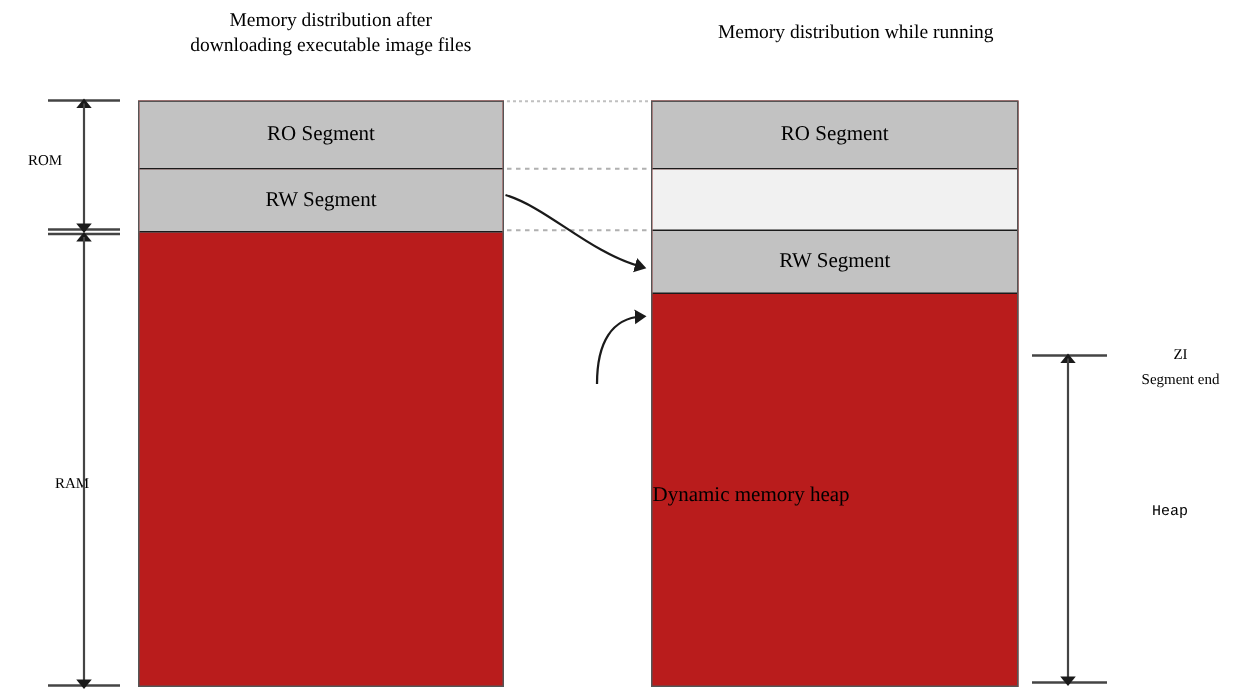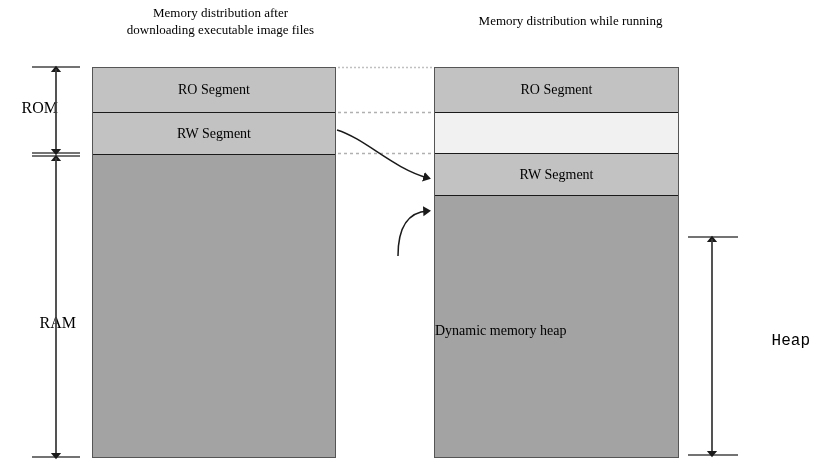--- a/index.html
+++ b/index.html
@@ -24,21 +24,21 @@
     color: #000;
     white-space: pre-line;
   }
   #title-left  { left: 118px; top: 4px;  width: 205px; }
   #title-right { left: 458px; top: 12px; width: 225px; }
 
   .col {
     position: absolute;
     box-sizing: border-box;
     border: 1.5px solid #555555;
-    background: #a3a3a3;
+    background: #b91c1c;
   }
   #col-left  { left: 92px;  top: 67px; width: 244px; height: 391px; }
   #col-right { left: 434px; top: 67px; width: 245px; height: 391px; }
 
   .seg {
     position: absolute;
     box-sizing: border-box;
     left: 0;
     right: 0;
     background: #c2c2c2;
@@ -64,22 +64,22 @@
   #r-heap-label {
     position: absolute;
     left: 0; right: 0;
     top: 255px;
     text-align: left;
     font-size: 14px;
   }
 
   .vec-label {
     position: absolute;
-    font-size: 16px;
-    text-align: right;
+    font-size: 10px;
+    text-align: center;
     white-space: pre-line;
     line-height: 17px;
   }
   #rom-label  { left: 2px; top: 99px;  width: 56px; }
   #ram-label  { left: 20px; top: 314px; width: 56px; }
   #zi-end-label { left: 745px; top: 228px; width: 84px; }
   #heap-label { left: 750px; top: 333px; width: 60px; font-family: Liberation Mono, monospace; }
 
   svg.overlay {
     position: absolute;
@@ -104,20 +104,22 @@
 
   <div class="col" id="col-right">
     <div class="seg" id="r-ro">RO Segment</div>
     <div class="seg plain" id="r-gap"></div>
     <div class="seg" id="r-rw">RW Segment</div>
     <div id="r-heap-label">Dynamic memory heap</div>
   </div>
 
   <div class="vec-label" id="rom-label">ROM</div>
   <div class="vec-label" id="ram-label">RAM</div>
+  <div class="vec-label" id="zi-end-label">ZI
+Segment end</div>
   <div class="vec-label" id="heap-label">Heap</div>
 
   <svg class="overlay" viewBox="0 0 829 464">
     <defs>
       <marker id="arrowDown" markerWidth="9" markerHeight="9" refX="2.2" refY="4.5" orient="auto" markerUnits="strokeWidth">
         <path d="M0,0.8 L4.6,4.5 L0,8.2 z" fill="#1a1a1a"></path>
       </marker>
       <marker id="arrowCurve" markerWidth="9" markerHeight="9" refX="3.2" refY="4.5" orient="auto" markerUnits="strokeWidth">
         <path d="M0,1.2 L5.2,4.5 L0,7.8 z" fill="#1a1a1a"></path>
       </marker>

